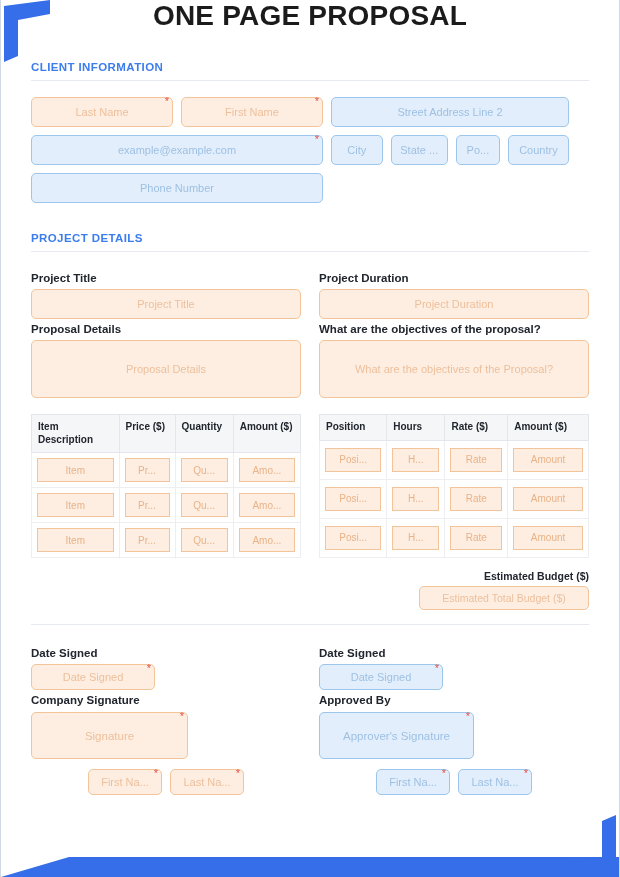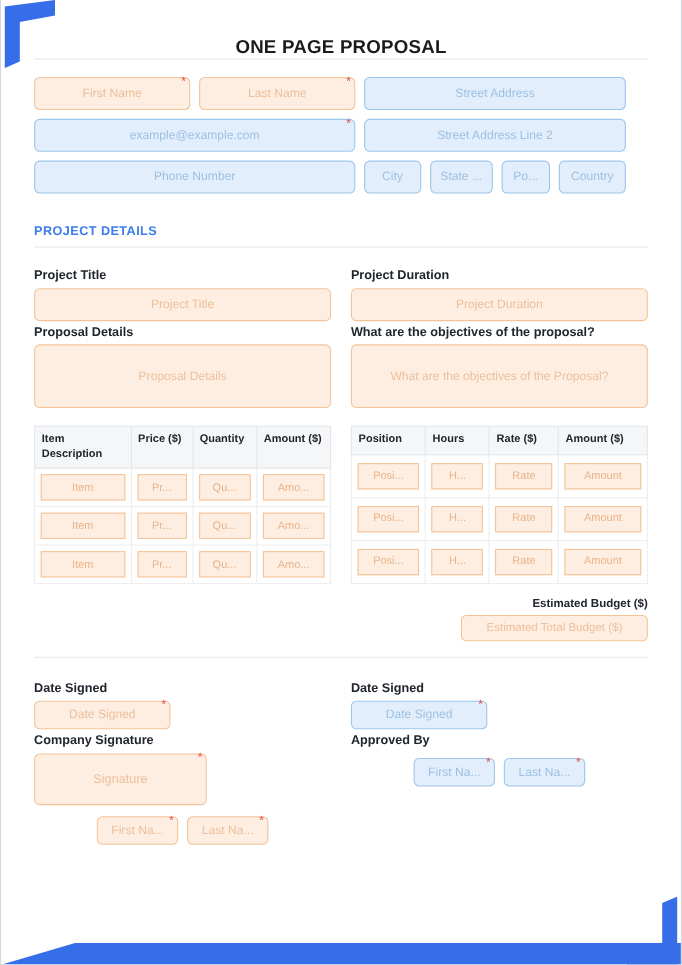--- a/index.html
+++ b/index.html
@@ -49,26 +49,25 @@
     left: 0; right: 0; bottom: 0;
     height: 20px;
     background: #356ee8;
     clip-path: polygon(68px 0, 620px 0, 620px 20px, 0 20px);
     z-index: 4;
   }
 
   
   .doc-title {
     text-align: center;
-    font-size: 17px;
+    font-size: 28px;
     font-weight: bold;
     color: #1b1b1b;
     letter-spacing: 0.2px;
     margin: 0;
-    padding-top: 33px;
   }
 
   
   .section-head {
     color: #3b7ded;
     font-size: 11.5px;
     font-weight: bold;
     letter-spacing: 0.4px;
     margin-top: 29px;
     margin-bottom: 7px;
@@ -243,51 +242,47 @@
 <div class="page">
 
   <div class="corner-tl"></div>
   <div class="corner-br"></div>
   <div class="bottom-bar"></div>
 
   <div class="page-inner">
 
     <h1 class="doc-title">ONE PAGE PROPOSAL</h1>
 
+    <div class="section-head">CLIENT INFORMATION</div>
     <div class="divider"></div>
 
     <div class="client-grid">
 
       <div class="col-left">
         <div class="row">
           <div class="field f-peach req grow">
+            <span class="ph">Last Name</span>
+          </div>
+          <div class="field f-peach req grow">
             <span class="ph">First Name</span>
-          </div>
-          <div class="field f-peach req grow">
-            <span class="ph">Last Name</span>
           </div>
         </div>
         <div class="row">
           <div class="field f-blue req grow">
             <span class="ph">example@example.com</span>
           </div>
         </div>
         <div class="row">
           <div class="field f-blue grow">
             <span class="ph">Phone Number</span>
           </div>
         </div>
       </div>
 
       <div class="col-right">
-        <div class="row">
-          <div class="field f-blue grow">
-            <span class="ph">Street Address</span>
-          </div>
-        </div>
         <div class="row">
           <div class="field f-blue grow">
             <span class="ph">Street Address Line 2</span>
           </div>
         </div>
         <div class="row">
           <div class="field f-blue w-city">
             <span class="ph">City</span>
           </div>
           <div class="field f-blue w-state">
@@ -471,20 +466,23 @@
           </div>
         </div>
       </div>
 
       <div class="sig-col">
         <div class="lbl">Date Signed</div>
         <div class="field f-blue req date-field">
           <span class="ph">Date Signed</span>
         </div>
         <div class="lbl">Approved By</div>
+        <div class="field f-blue req sig-box sig-right">
+          <span class="ph">Approver's Signature</span>
+        </div>
         <div class="name-row">
           <div class="field f-blue req name-field">
             <span class="ph">First Na...</span>
           </div>
           <div class="field f-blue req name-field">
             <span class="ph">Last Na...</span>
           </div>
         </div>
       </div>
 

